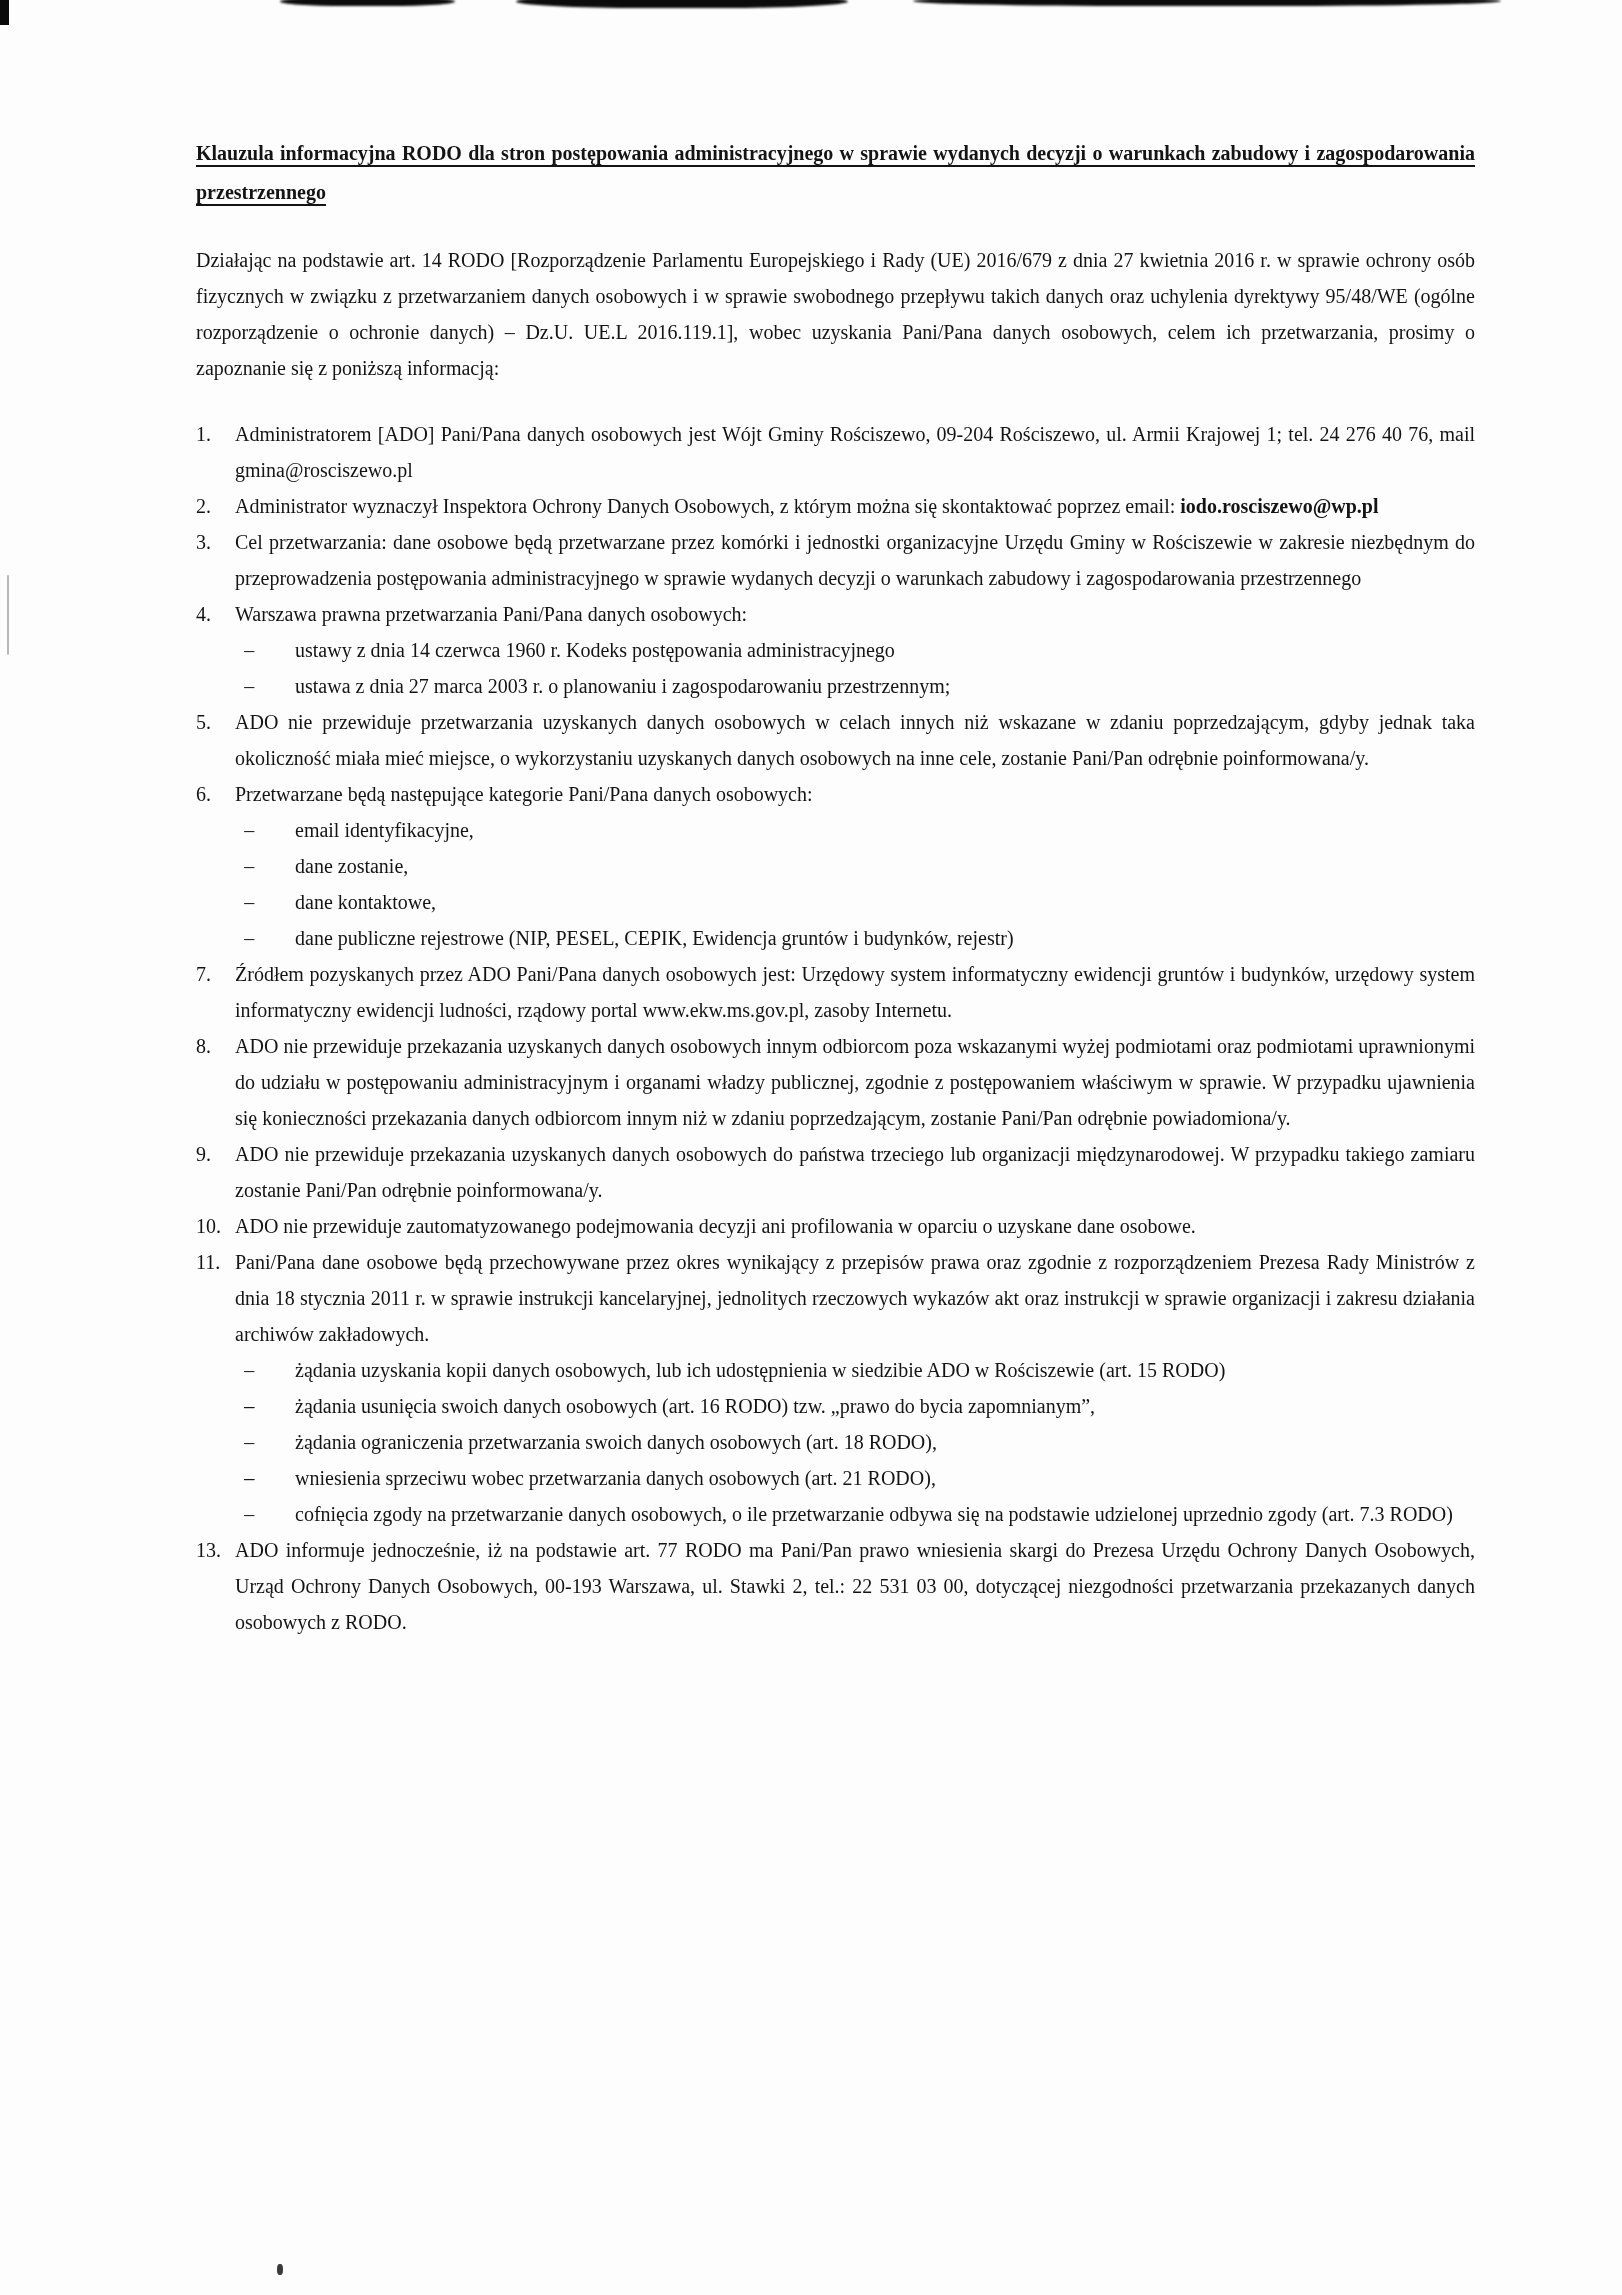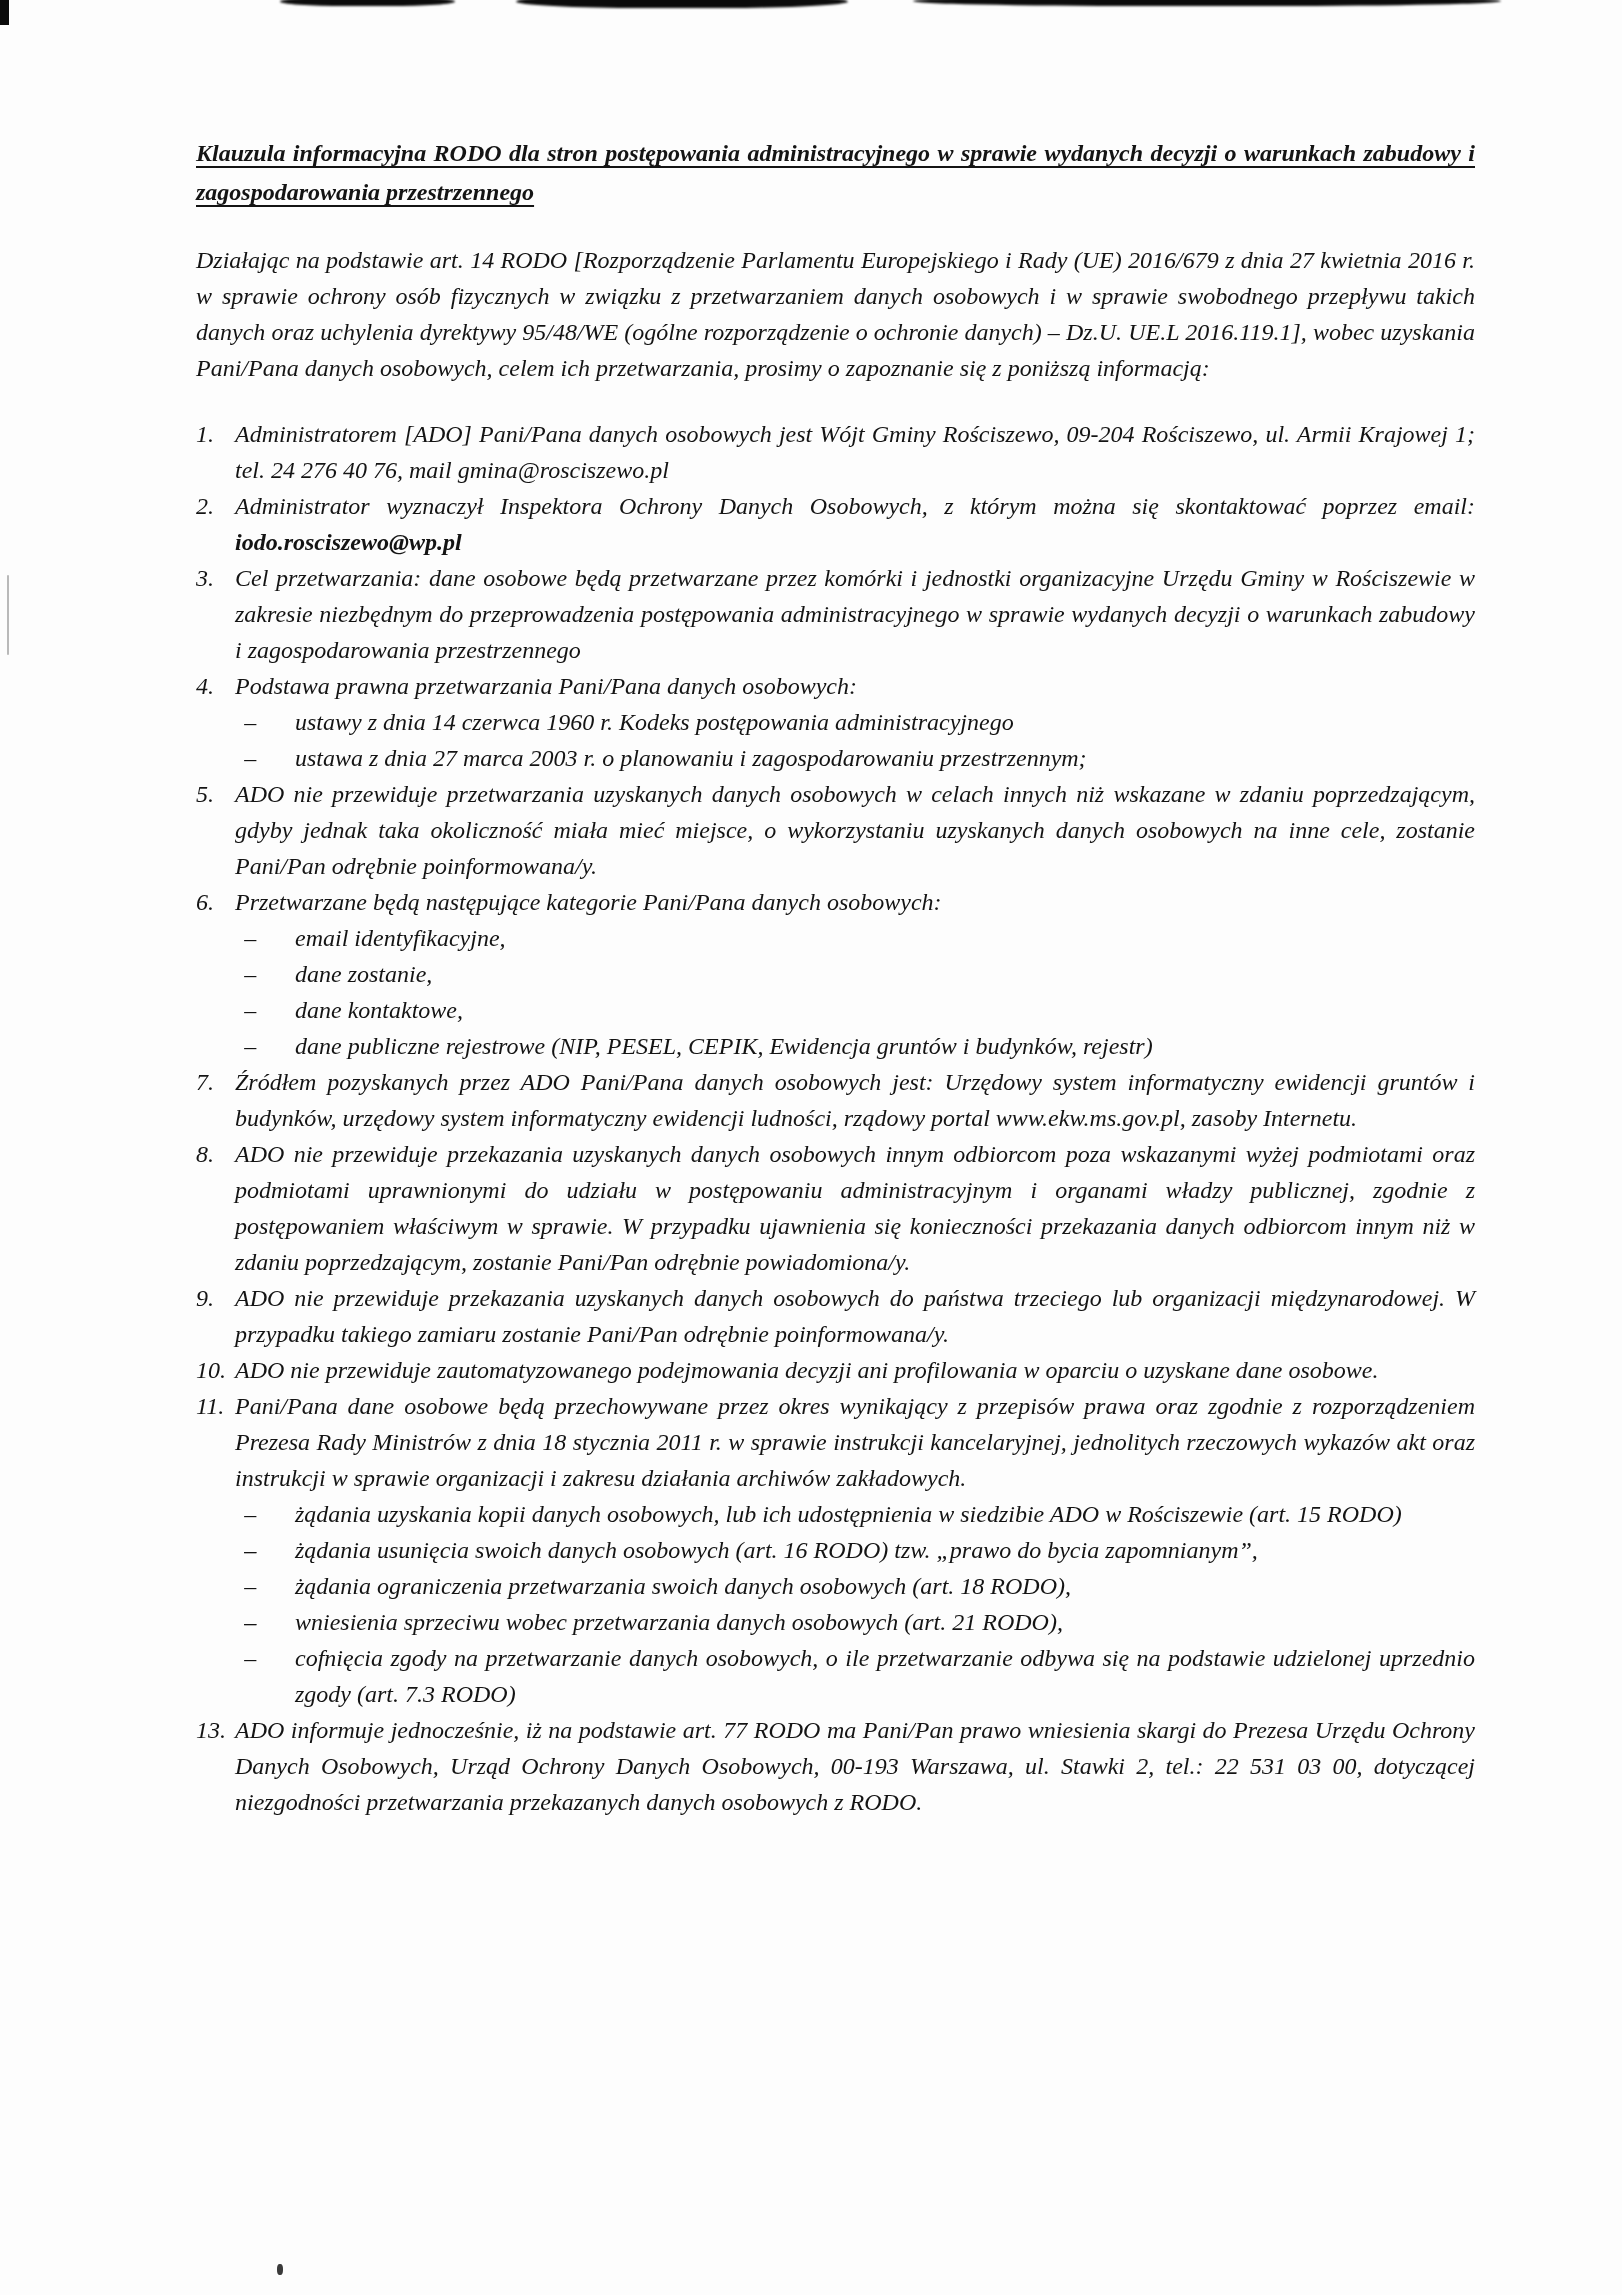--- a/index.html
+++ b/index.html
@@ -8,24 +8,23 @@
     background:#fdfdfd;
     position:relative;
     font-family:"Liberation Serif","DejaVu Serif",serif;
     color:#141414;
     -webkit-font-smoothing:antialiased;
   }
   .page{
     position:absolute;
     left:196px;top:134px;
     width:1279px;
-    font-size:24px;
+    font-size:20px;
     line-height:36px;
     text-align:justify;
-    font-style:italic;
   }
   .title{
     font-weight:bold;
     line-height:39px;
     text-decoration:underline;
     text-decoration-thickness:2px;
     text-underline-offset:4.6px;
     margin:0 0 30px 0;
   }
   .intro{margin:0 0 30px 0;}
@@ -73,21 +72,21 @@
     </div>
 
     <div class="item">
       <span class="num">3.</span>
       <span>Cel przetwarzania: dane osobowe będą przetwarzane przez komórki i jednostki organizacyjne Urzędu Gminy w Rościszewie w zakresie niezbędnym do przeprowadzenia postępowania administracyjnego w sprawie wydanych decyzji o warunkach zabudowy i zagospodarowania przestrzennego</span>
     </div>
 
     <div class="item">
       <div>
         <span class="num">4.</span>
-        <span>Podstawa prawna przetwarzania Pani/Pana danych osobowych:</span>
+        <span>Warszawa prawna przetwarzania Pani/Pana danych osobowych:</span>
       </div>
       <div class="sub">
         <span class="dash">–</span>
         <span>ustawy z dnia 14 czerwca 1960 r. Kodeks postępowania administracyjnego</span>
       </div>
       <div class="sub">
         <span class="dash">–</span>
         <span>ustawa z dnia 27 marca 2003 r. o planowaniu i zagospodarowaniu przestrzennym;</span>
       </div>
     </div>

